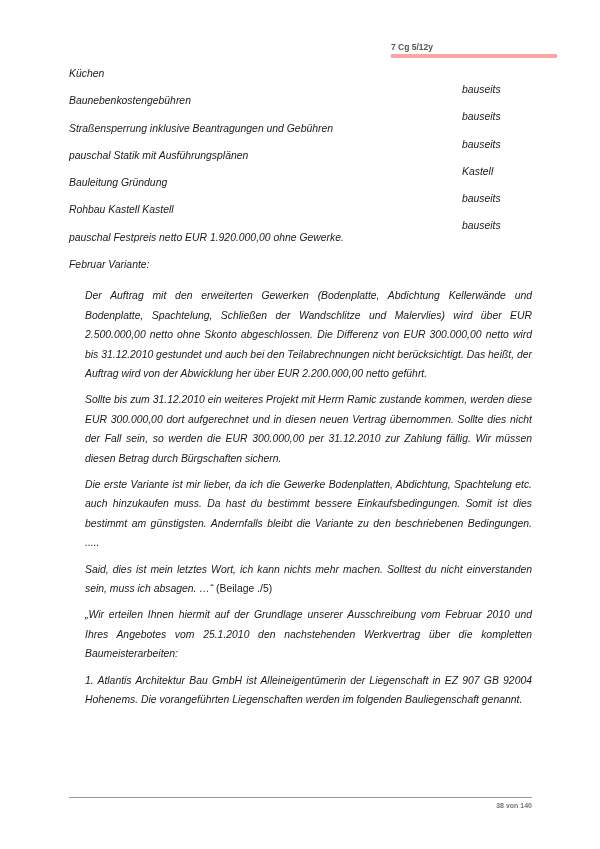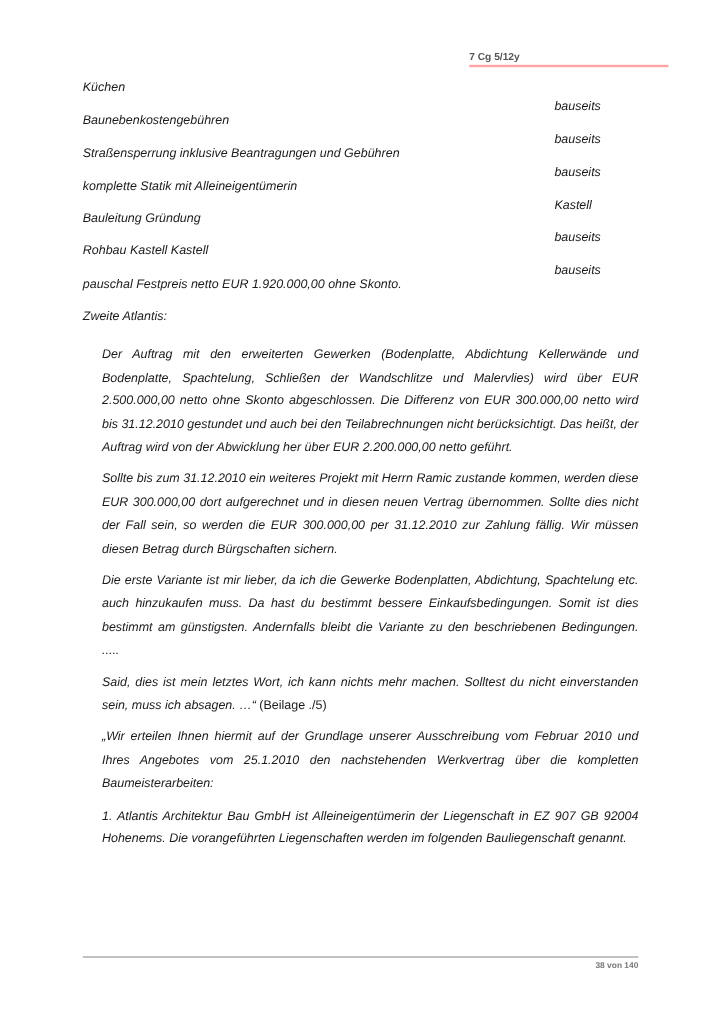--- a/index.html
+++ b/index.html
@@ -17,21 +17,21 @@
     }
     .header-ref {
       position: absolute;
       left: 391px;
       top: 42px;
       width: 166px;
       font-size: 8.5px;
       font-weight: bold;
       color: #555;
       padding-bottom: 2px;
-      border-bottom: 2px solid #fca5a5;
+      border-bottom: 4px solid #fca5a5;
     }
     .content {
       position: absolute;
       left: 69px;
       top: 68px;
       width: 463px;
       font-size: 10.4px;
     }
     .row {
       position: relative;
@@ -89,34 +89,34 @@
   </div>
   <div class="row">
     <span class="label">Baunebenkostengebühren</span>
     <span class="value">bauseits</span>
   </div>
   <div class="row">
     <span class="label">Straßensperrung inklusive Beantragungen und Gebühren</span>
     <span class="value">bauseits</span>
   </div>
   <div class="row">
-    <span class="label">komplette Statik mit Alleineigentümerin</span>
+    <span class="label">pauschal Statik mit Ausführungsplänen</span>
     <span class="value">Kastell</span>
   </div>
   <div class="row">
     <span class="label">Bauleitung Gründung</span>
     <span class="value">bauseits</span>
   </div>
   <div class="row">
     <span class="label">Rohbau Kastell Kastell</span>
     <span class="value">bauseits</span>
   </div>
 
-  <div class="line">pauschal Festpreis netto EUR 1.920.000,00 ohne Skonto.</div>
-  <div class="line">Zweite Atlantis:</div>
+  <div class="line">pauschal Festpreis netto EUR 1.920.000,00 ohne Gewerke.</div>
+  <div class="line">Februar Variante:</div>
 
   <p class="it">Der Auftrag mit den erweiterten Gewerken (Bodenplatte, Abdichtung Kellerwände und Bodenplatte, Spachtelung, Schließen der Wandschlitze und Malervlies) wird über EUR 2.500.000,00 netto ohne Skonto abgeschlossen. Die Differenz von EUR 300.000,00 netto wird bis 31.12.2010 gestundet und auch bei den Teilabrechnungen nicht berücksichtigt. Das heißt, der Auftrag wird von der Abwicklung her über EUR 2.200.000,00 netto geführt.</p>
   <p class="it">Sollte bis zum 31.12.2010 ein weiteres Projekt mit Herrn Ramic zustande kommen, werden diese EUR 300.000,00 dort aufgerechnet und in diesen neuen Vertrag übernommen. Sollte dies nicht der Fall sein, so werden die EUR 300.000,00 per 31.12.2010 zur Zahlung fällig. Wir müssen diesen Betrag durch Bürgschaften sichern.</p>
   <p class="it">Die erste Variante ist mir lieber, da ich die Gewerke Bodenplatten, Abdichtung, Spachtelung etc. auch hinzukaufen muss. Da hast du bestimmt bessere Einkaufsbedingungen. Somit ist dies bestimmt am günstigsten. Andernfalls bleibt die Variante zu den beschriebenen Bedingungen. .....</p>
   <p class="it"><span>Said, dies ist mein letztes Wort, ich kann nichts mehr machen. Solltest du nicht einverstanden sein, muss ich absagen. …“</span><span class="normal"> (Beilage ./5)</span></p>
   <p class="it">„Wir erteilen Ihnen hiermit auf der Grundlage unserer Ausschreibung vom Februar 2010 und Ihres Angebotes vom 25.1.2010 den nachstehenden Werkvertrag über die kompletten Baumeisterarbeiten:</p>
   <p class="it">1. Atlantis Architektur Bau GmbH ist Alleineigentümerin der Liegenschaft in EZ 907 GB 92004 Hohenems. Die vorangeführten Liegenschaften werden im folgenden Bauliegenschaft genannt.</p>
 </div>
 
 <div class="footer-line"></div>

